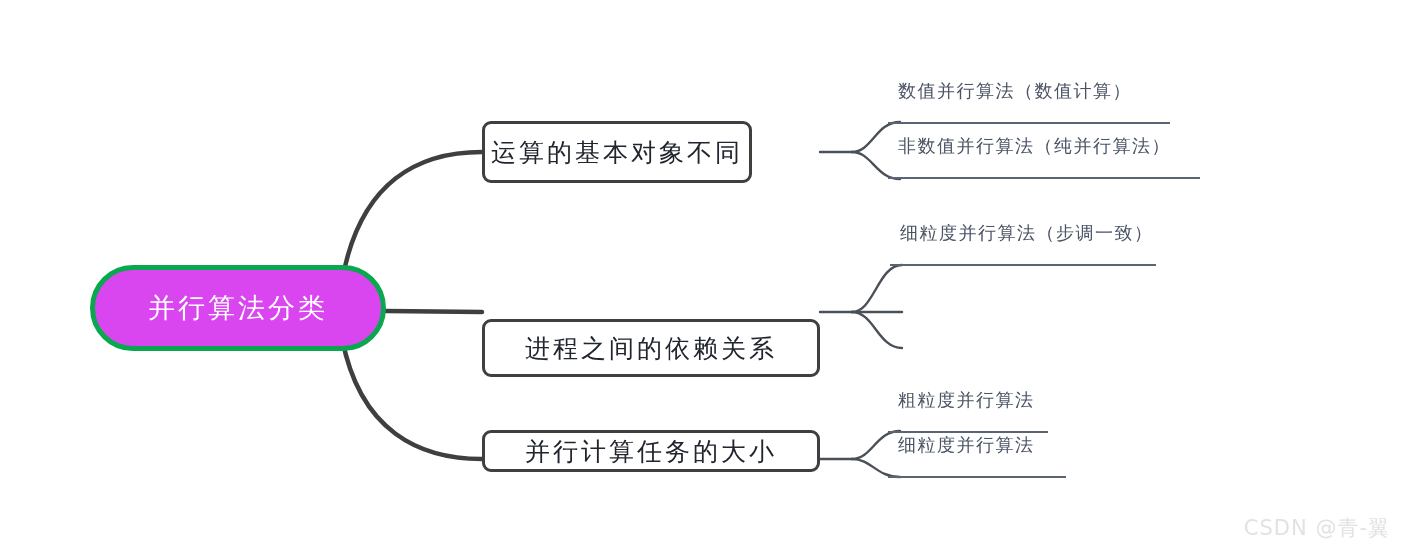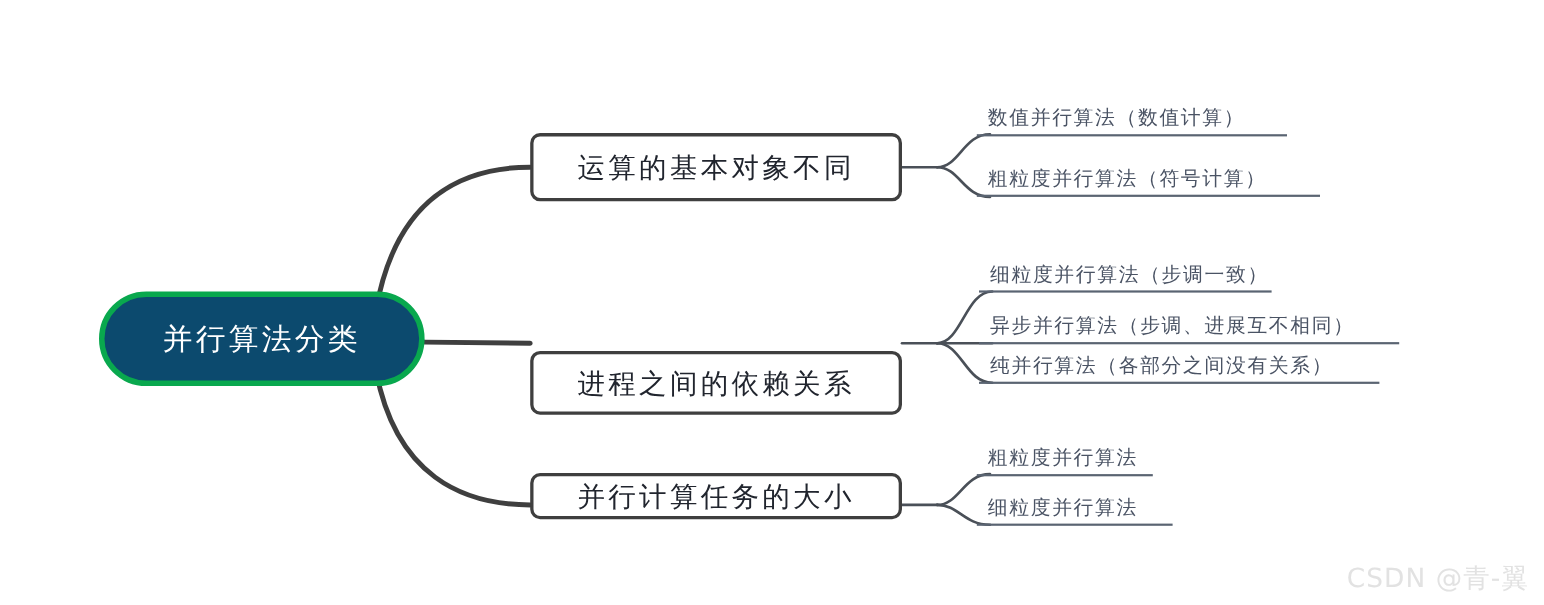--- a/index.html
+++ b/index.html
@@ -33,21 +33,21 @@
   }
 
   
   .root-node {
     position: absolute;
     left: 90px;
     top: 265px;
     width: 296px;
     height: 86px;
     box-sizing: border-box;
-    background: #0c4a6e;
+    background: #d946ef;
     border: 5px solid #09a84e;
     border-radius: 44px;
     display: flex;
     align-items: center;
     justify-content: center;
   }
   .root-label {
     color: #ffffff;
     font-size: 27px;
     letter-spacing: 3px;
@@ -67,50 +67,50 @@
     justify-content: center;
   }
   .branch-label {
     color: #21252e;
     font-size: 25px;
     letter-spacing: 3px;
     white-space: nowrap;
     font-family: "DejaVu Serif", "Liberation Serif", serif;
   }
 
-  #branch-0 { left: 482px; top: 121px; width: 338px; height: 62px; }
+  #branch-0 { left: 482px; top: 121px; width: 270px; height: 62px; }
   #branch-1 { left: 482px; top: 283px; width: 338px; height: 58px; margin-top: 36px; }
   #branch-2 { left: 482px; top: 430px; width: 338px; height: 42px; }
 
   
   .leaf-node {
     position: absolute;
     box-sizing: border-box;
     border-bottom: 2px solid #5a6472;
-    padding: 0 6px 3px 10px;
+    padding: 0 6px 20px 10px;
     white-space: nowrap;
     display: flex;
     align-items: flex-end;
   }
   .leaf-label {
     color: #4a5364;
     font-size: 18px;
     letter-spacing: 1.5px;
     line-height: 22px;
     white-space: nowrap;
     font-family: "DejaVu Serif", "Liberation Serif", serif;
   }
 
   
   .watermark {
     position: absolute;
     right: 14px;
     bottom: 8px;
     color: #e2e2e2;
-    font-size: 24px;
+    font-size: 21px;
     letter-spacing: 1px;
     font-family: "DejaVu Sans", "Liberation Sans", sans-serif;
     user-select: none;
   }
 </style>
 </head>
 <body>
 
 <div id="mindmap">
 
@@ -140,34 +140,28 @@
     <span class="root-label">并行算法分类</span>
   </div>
 
   <div class="branch-node" id="branch-0">
     <span class="branch-label">运算的基本对象不同</span>
   </div>
   <div class="leaf-node" style="left: 888px; top: 98px; width: 282px; height: 26px;">
     <span class="leaf-label">数值并行算法（数值计算）</span>
   </div>
   <div class="leaf-node" style="left: 888px; top: 153px; width: 312px; height: 26px;">
-    <span class="leaf-label">粗粒度并行算法（符号计算）</span>
+    <span class="leaf-label">非数值并行算法（纯并行算法）</span>
   </div>
 
   <div class="branch-node" id="branch-1">
     <span class="branch-label">进程之间的依赖关系</span>
   </div>
   <div class="leaf-node" style="left: 890px; top: 240px; width: 266px; height: 26px;">
     <span class="leaf-label">细粒度并行算法（步调一致）</span>
-  </div>
-  <div class="leaf-node" style="left: 890px; top: 287px; width: 382px; height: 26px;">
-    <span class="leaf-label">异步并行算法（步调、进展互不相同）</span>
-  </div>
-  <div class="leaf-node" style="left: 890px; top: 323px; width: 364px; height: 26px;">
-    <span class="leaf-label">纯并行算法（各部分之间没有关系）</span>
   </div>
 
   <div class="branch-node" id="branch-2">
     <span class="branch-label">并行计算任务的大小</span>
   </div>
   <div class="leaf-node" style="left: 888px; top: 452px; width: 178px; height: 26px;">
     <span class="leaf-label">细粒度并行算法</span>
   </div>
   <div class="leaf-node" style="left: 888px; top: 407px; width: 160px; height: 26px;">
     <span class="leaf-label">粗粒度并行算法</span>

